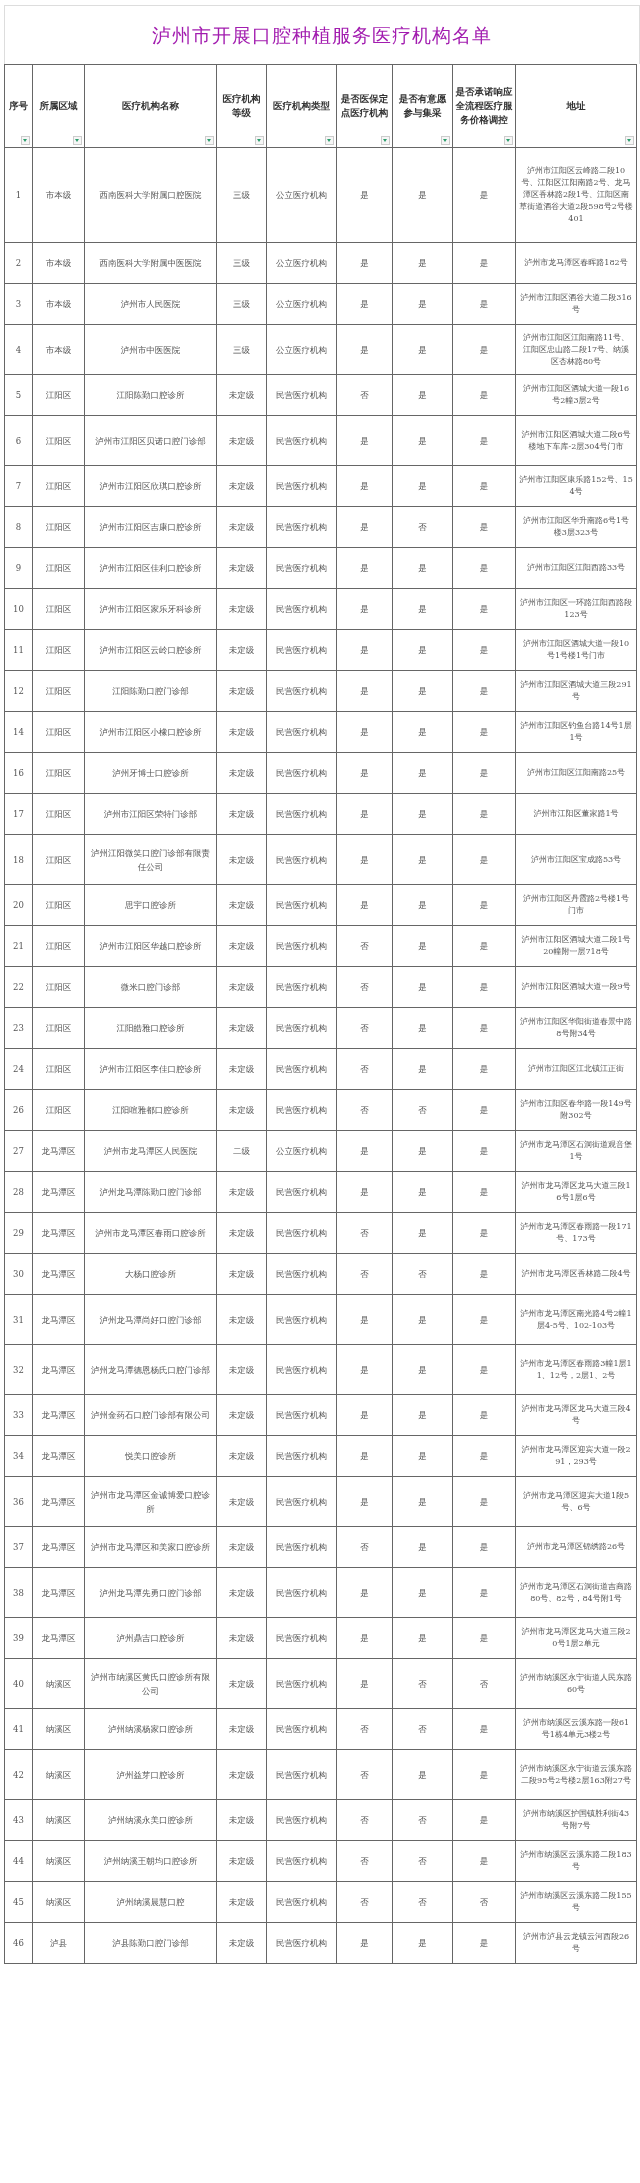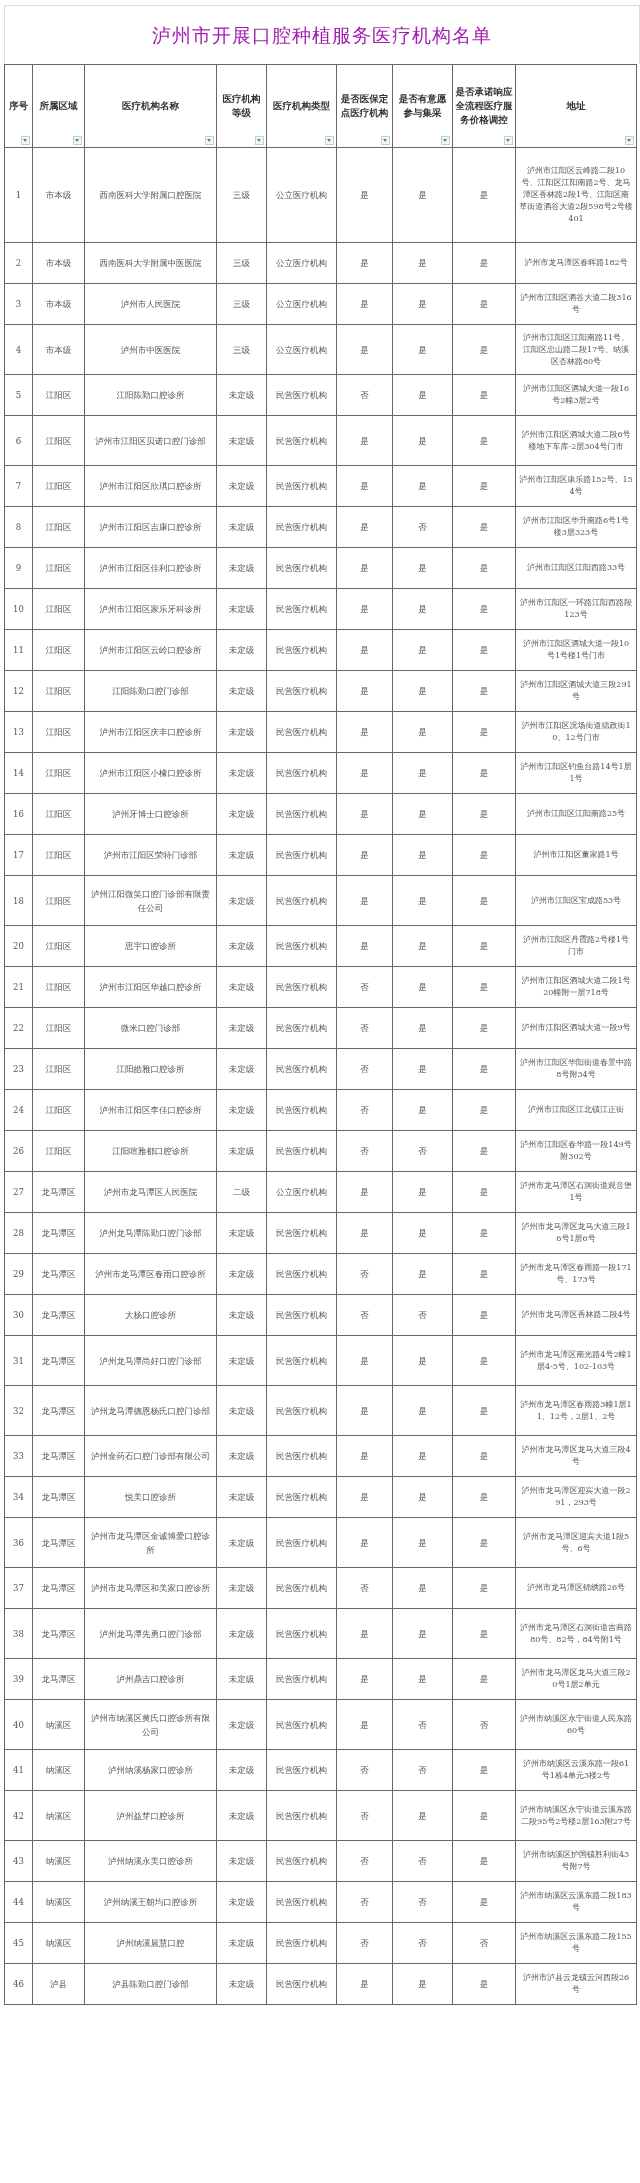--- a/index.html
+++ b/index.html
@@ -191,31 +191,20 @@
           <td>江阳区</td>
           <td>江阳陈勤口腔门诊部</td>
           <td>未定级</td>
           <td>民营医疗机构</td>
           <td>是</td>
           <td>是</td>
           <td>是</td>
           <td class="addr">泸州市江阳区酒城大道三段291号</td>
         </tr>
         <tr class="row">
-          <td>13</td>
-          <td>江阳区</td>
-          <td>泸州市江阳区庆丰口腔诊所</td>
-          <td>未定级</td>
-          <td>民营医疗机构</td>
-          <td>是</td>
-          <td>是</td>
-          <td>是</td>
-          <td class="addr">泸州市江阳区况场街道德政街10、12号门市</td>
-        </tr>
-        <tr class="row">
           <td>14</td>
           <td>江阳区</td>
           <td>泸州市江阳区小橡口腔诊所</td>
           <td>未定级</td>
           <td>民营医疗机构</td>
           <td>是</td>
           <td>是</td>
           <td>是</td>
           <td class="addr">泸州市江阳区钓鱼台路14号1层1号</td>
         </tr>

